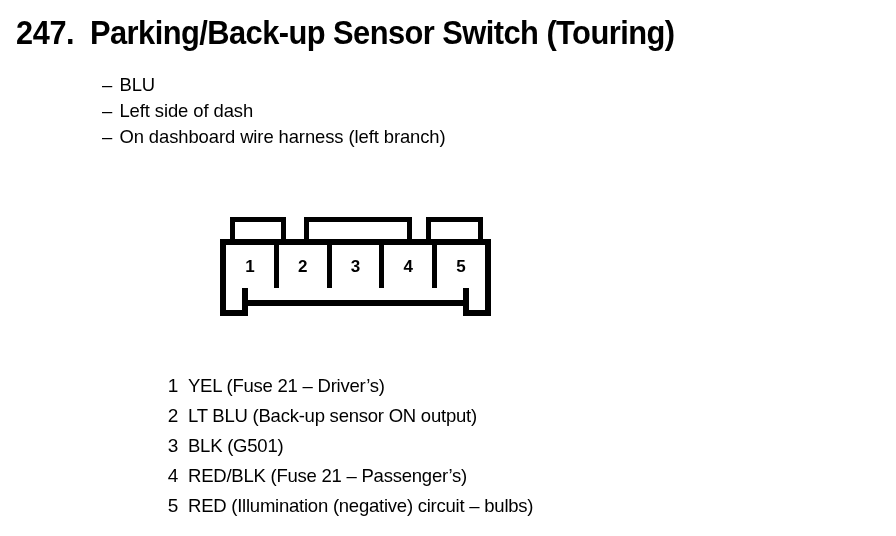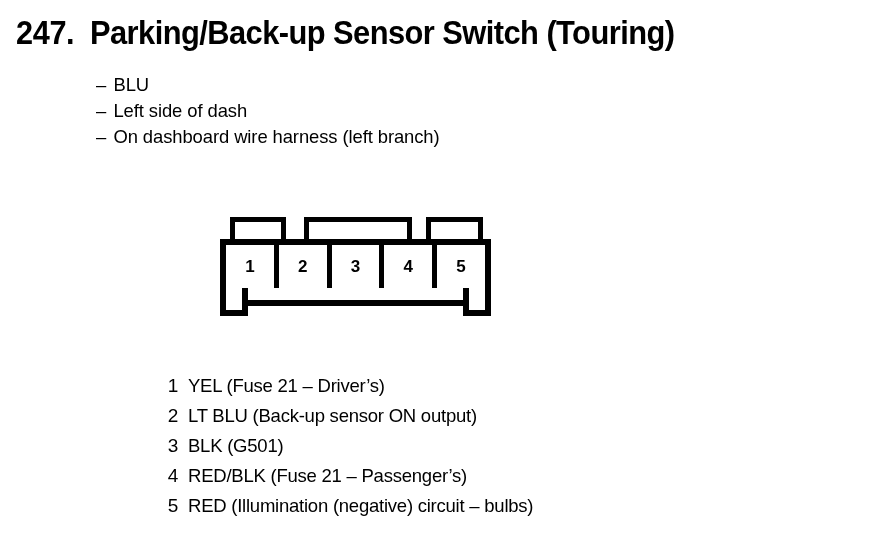--- a/index.html
+++ b/index.html
@@ -40,21 +40,21 @@
     font-weight: bold;
     letter-spacing: -0.6px;
     margin-left: 11px;
     transform: scaleX(0.935);
     transform-origin: left bottom;
   }
 
   
   #notes {
     position: absolute;
-    left: 96px;
+    left: 102px;
     top: 72px;
     width: 700px;
   }
   .note-line {
     font-size: 19px;
     line-height: 26px;
     white-space: nowrap;
     letter-spacing: -0.1px;
     transform: scaleX(0.97);
     transform-origin: left center;

